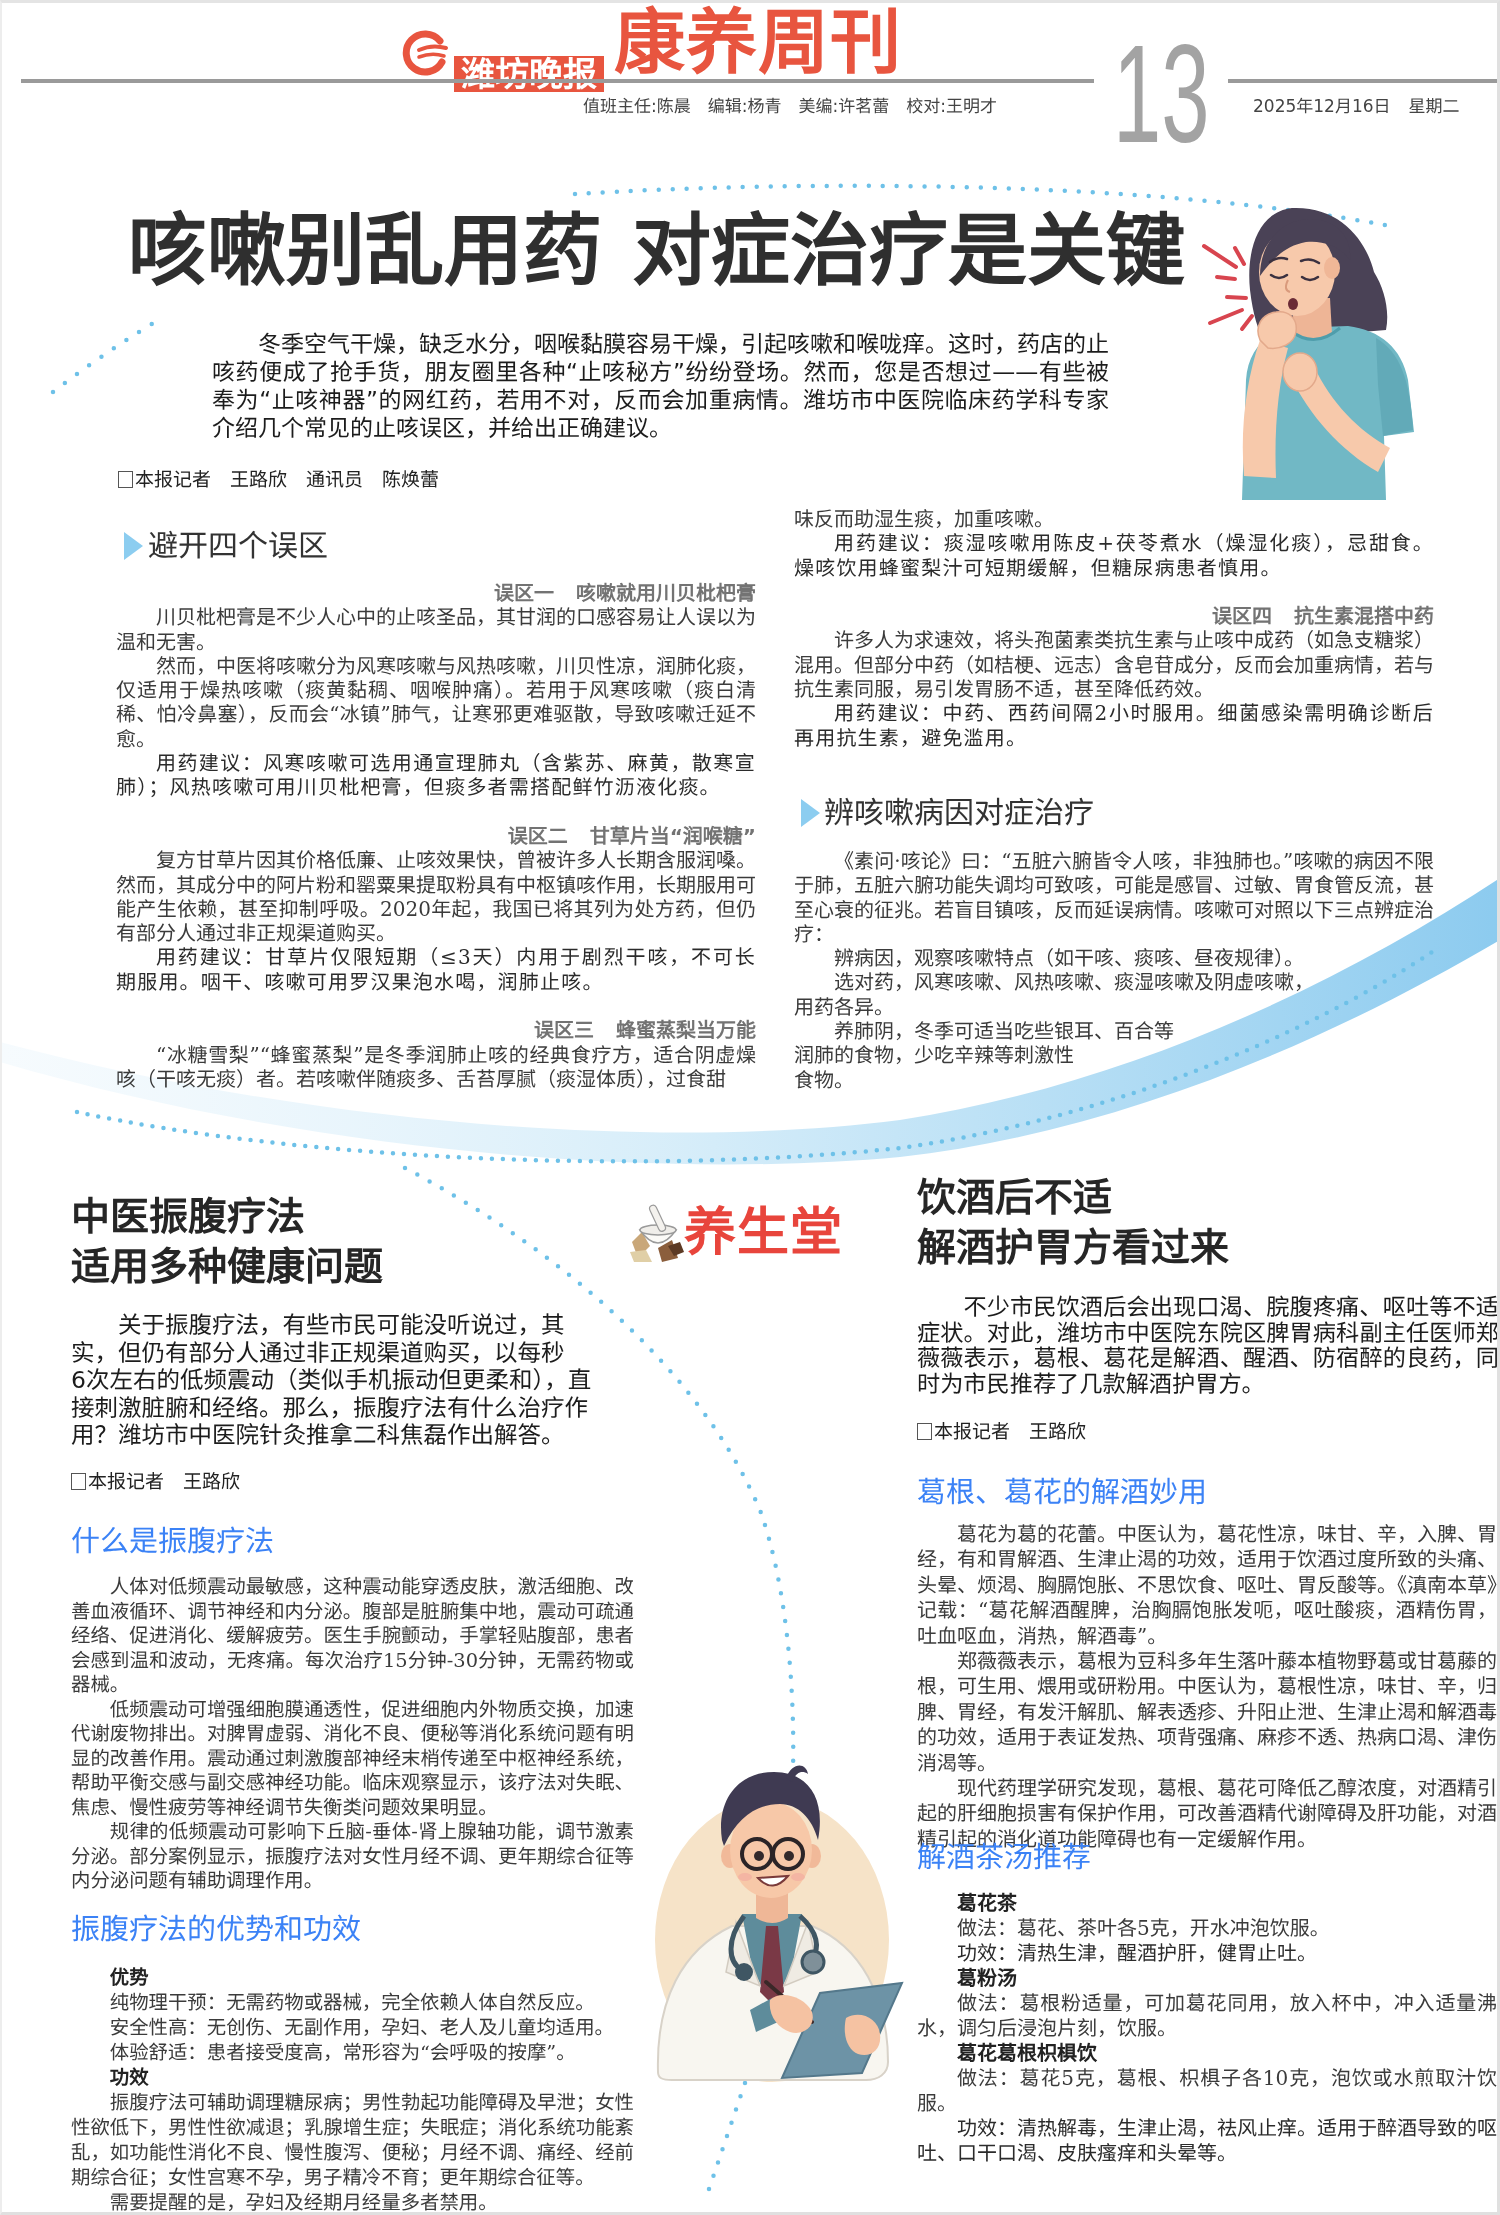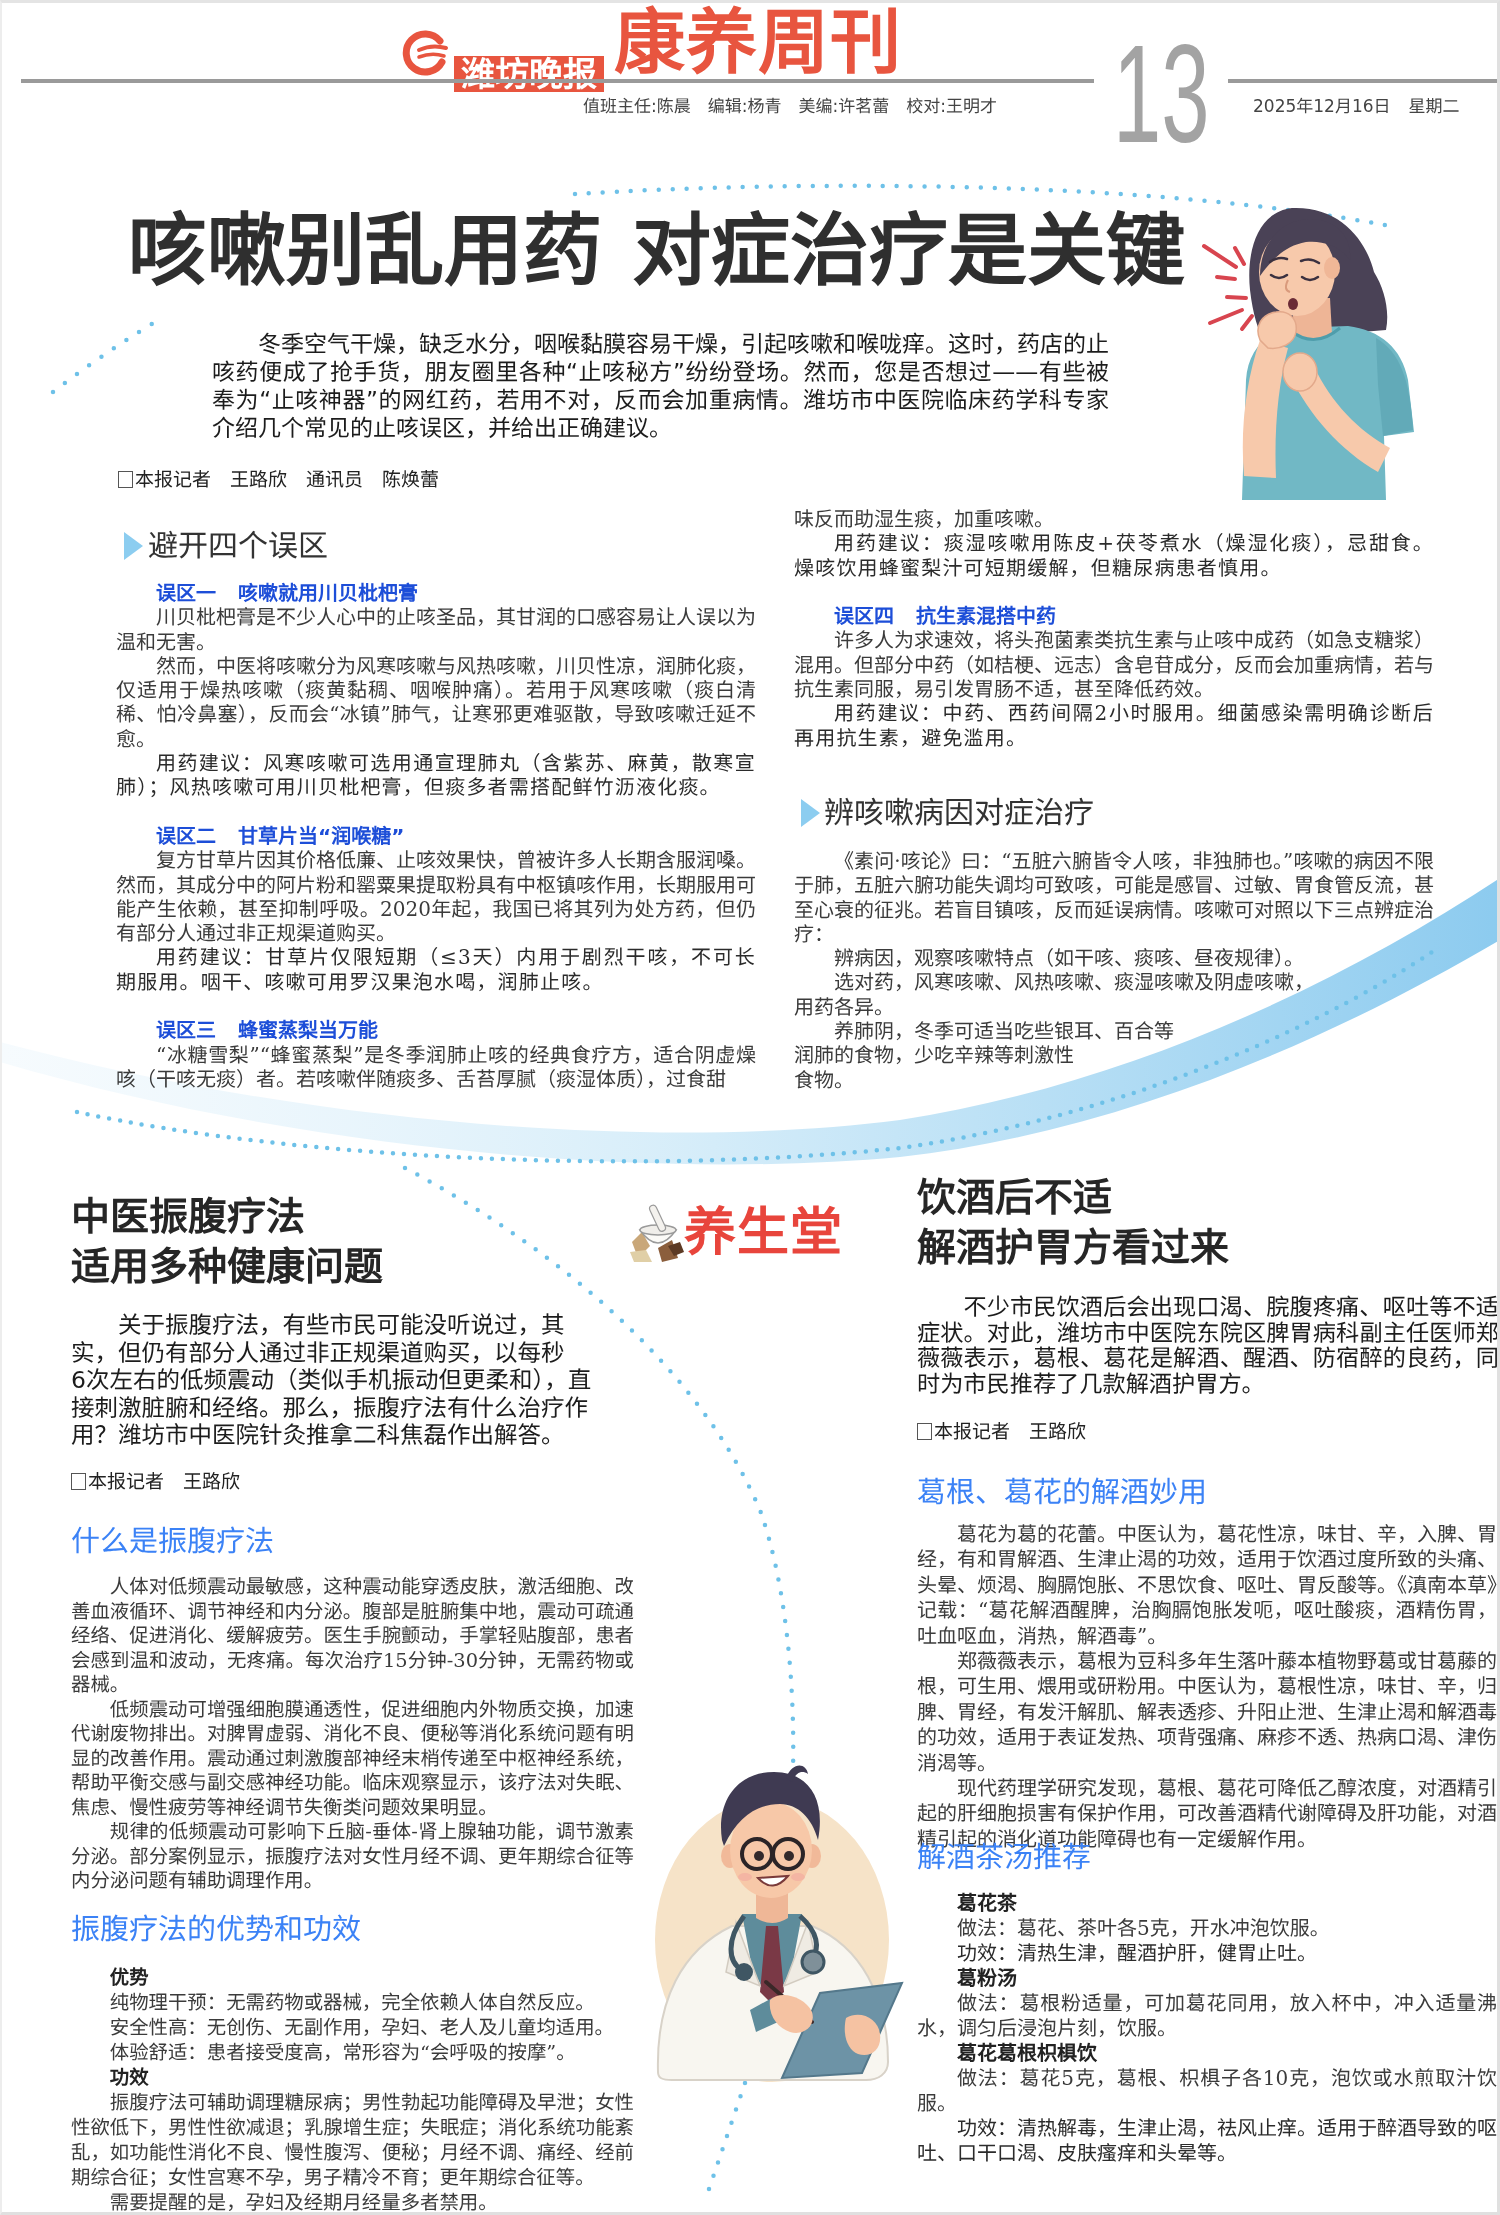--- a/index.html
+++ b/index.html
@@ -26,21 +26,21 @@
 
 
 .main-title{font-size:79px;line-height:86px;font-weight:bold;color:#2f2f2f;white-space:nowrap;}
 .main-title .t2{margin-left:30px;}
 .lead{font-size:23px;line-height:28px;color:#1c1c1c;text-indent:2em;text-align:justify;}
 .byline{font-size:19px;line-height:24px;color:#222;white-space:nowrap;font-family:Liberation Serif, serif;}
 .byline .box{display:inline-block;width:15px;height:17px;border:1.5px solid #555;vertical-align:-2px;margin-right:2px;}
 .sec-h{position:relative;height:36px;line-height:36px;font-size:30px;color:#333;padding-left:32px;white-space:nowrap;}
 .sec-h .tri{position:absolute;left:8px;top:4px;width:0;height:0;border-left:19px solid #8ccdf0;border-top:14px solid transparent;border-bottom:14px solid transparent;}
 .col{font-size:20px;line-height:24.3px;}
-.mh{font-weight:bold;color:#1d4ed8;padding-left:40px;white-space:nowrap;}
+.mh{font-weight:bold;color:#737373;padding-left:40px;white-space:nowrap;text-align:right;}
 .mh .gap{display:inline-block;width:22px;}
 .bp{text-indent:2em;text-align:justify;color:#3b3b3b;}
 .bp.noindent{text-indent:0;}
 .adv{text-indent:2em;text-align:justify;color:#2b2b2b;letter-spacing:1.2px;}
 .blank{height:24.3px;}
 .pre{white-space:pre-line;}
 
 
 .sub-title{font-size:39px;line-height:50px;font-weight:bold;color:#262626;white-space:nowrap;}
 .lead2{font-size:23.5px;line-height:27.5px;color:#1c1c1c;text-indent:2em;white-space:pre-line;}

